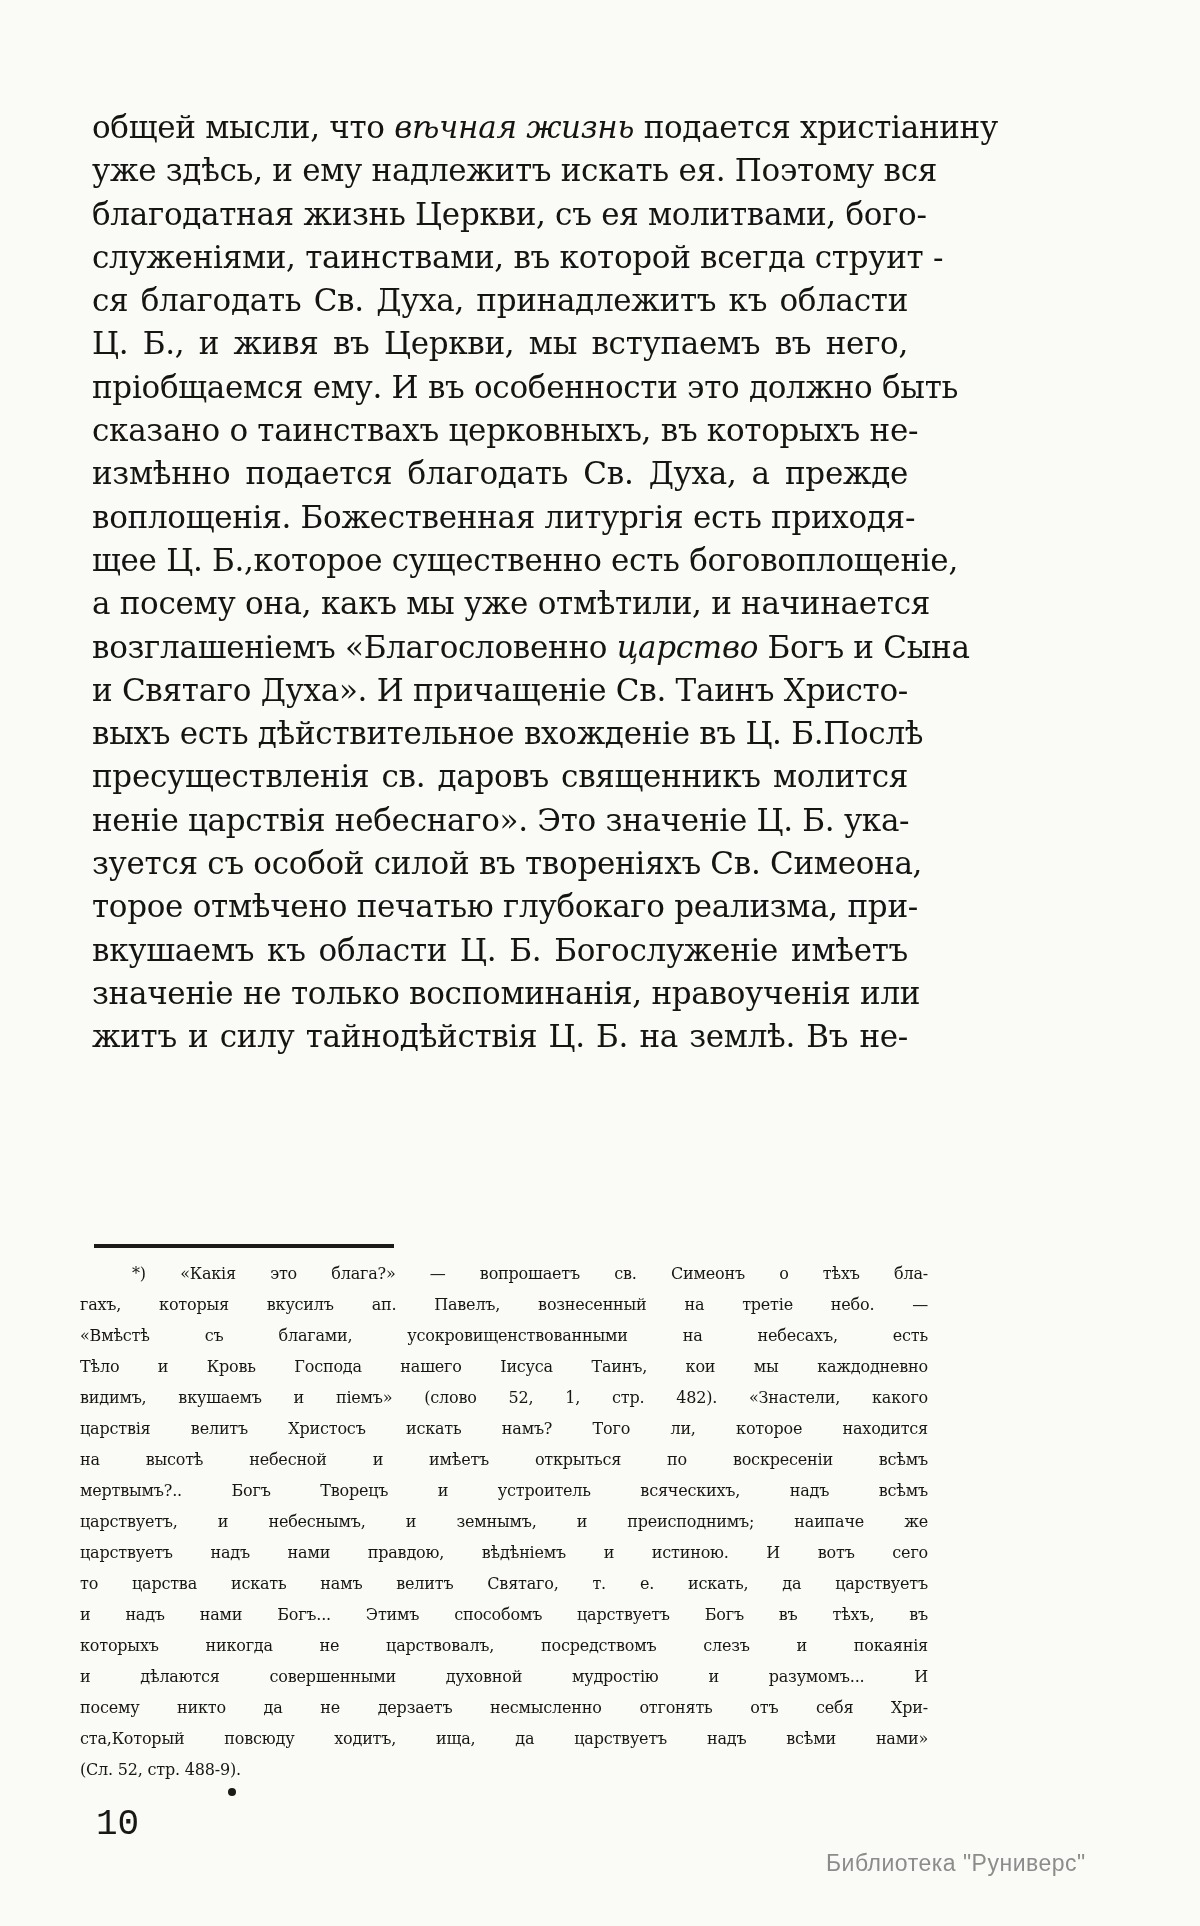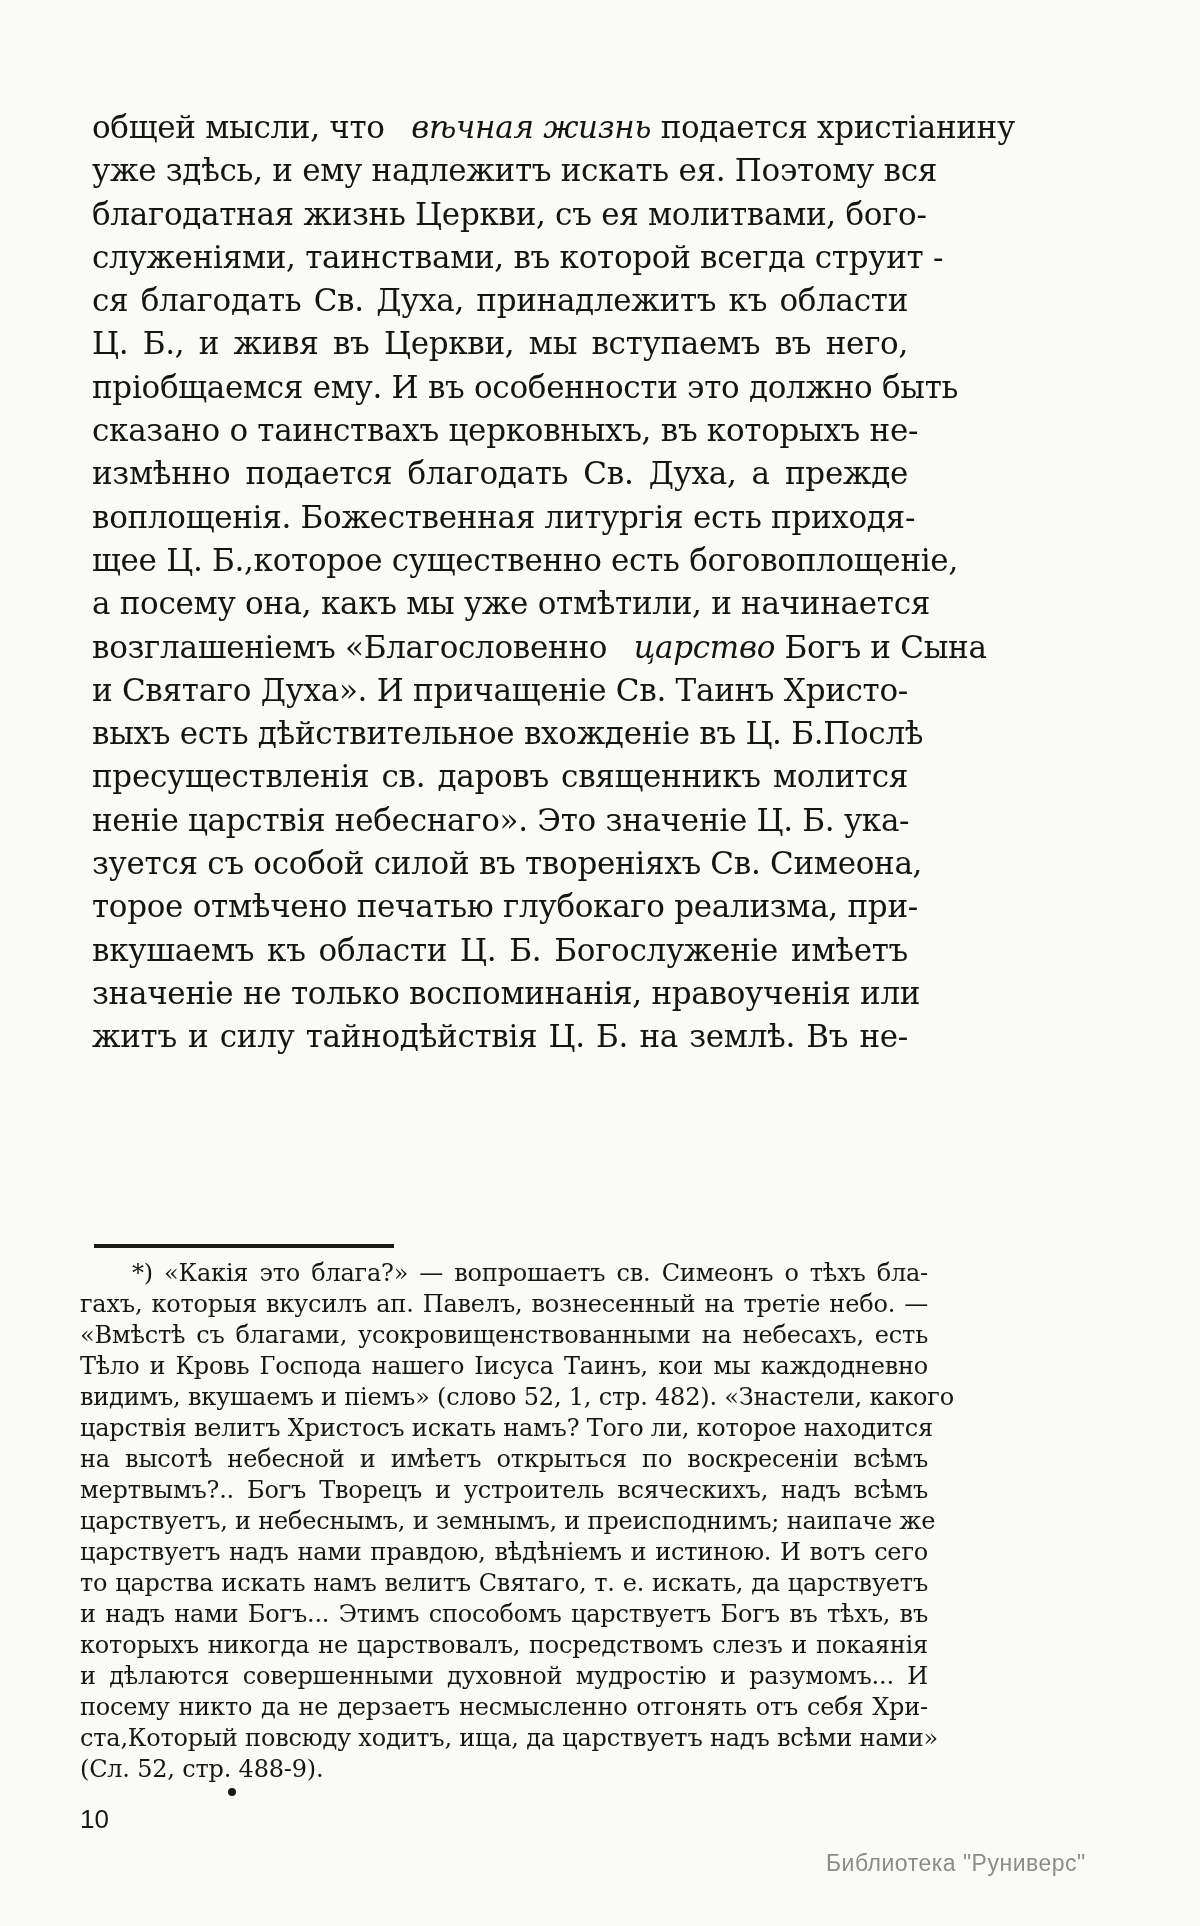--- a/index.html
+++ b/index.html
@@ -29,40 +29,40 @@
     color: #161412;
     letter-spacing: -0.3px;
   }
   .body-line {
     text-align: justify;
     text-align-last: justify;
     white-space: nowrap;
     height: 43.3px;
     overflow: visible;
   }
-  .it { font-style: italic; margin-left: 17px; }
+  .it { font-style: italic; }
 
   
   .footnote-rule {
     position: absolute;
     left: 94px;
     top: 1244px;
     width: 300px;
     height: 4px;
     background: #1c1a18;
   }
 
   
   .footnote-text {
     position: absolute;
     left: 80px;
     top: 1258px;
     width: 848px;
     font-family: "DejaVu Serif", "Liberation Serif", serif;
-    font-size: 24px;
+    font-size: 16px;
     line-height: 31px;
     color: #181614;
     letter-spacing: -0.2px;
   }
   .footnote-line {
     text-align: justify;
     text-align-last: justify;
     white-space: nowrap;
     height: 31px;
   }
@@ -76,24 +76,24 @@
     left: 228px;
     top: 1788px;
     width: 8px;
     height: 8px;
     border-radius: 50%;
     background: #1c1a18;
   }
 
   .page-number {
     position: absolute;
-    left: 80px;
+    left: 96px;
     top: 1804px;
-    font-family: Liberation Sans, sans-serif;
-    font-size: 26px;
+    font-family: Liberation Mono, monospace;
+    font-size: 36px;
     color: #1a1816;
   }
 
   .watermark {
     position: absolute;
     left: 826px;
     top: 1850px;
     font-family: "Liberation Sans", sans-serif;
     font-size: 23px;
     color: #8c8c8c;

